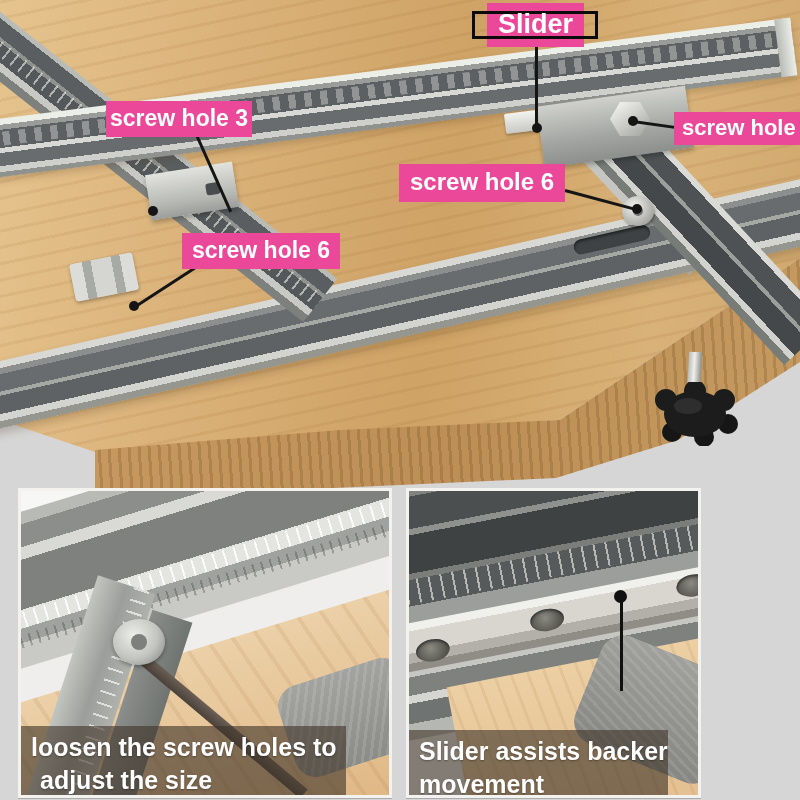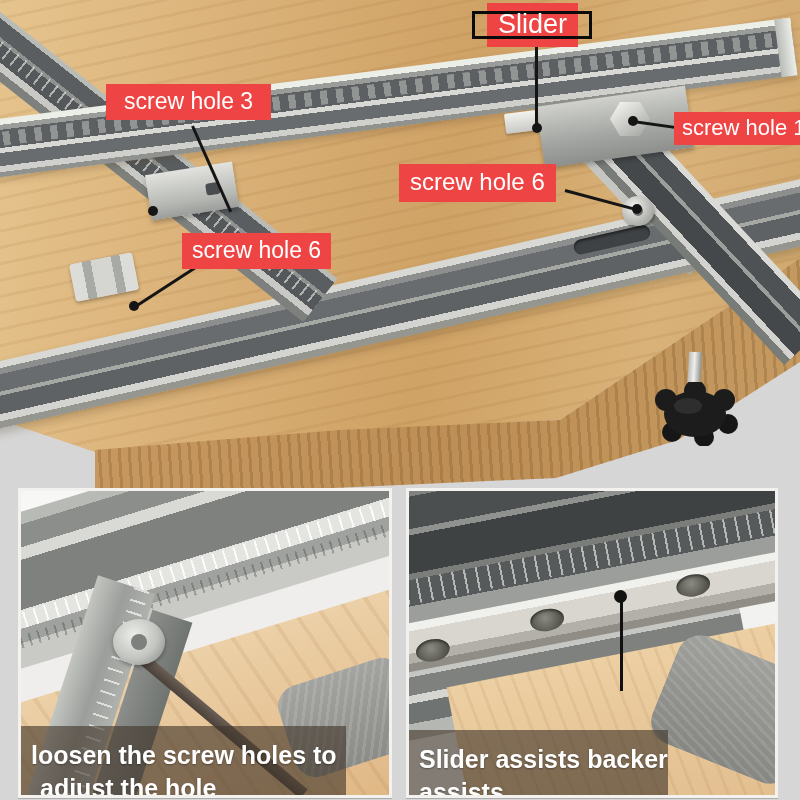--- a/index.html
+++ b/index.html
@@ -67,44 +67,44 @@
   .conn3 .hole{position:absolute;left:58px;top:18px;width:14px;height:12px;border-radius:3px;background:#4a4d4f;}
   .connI{position:absolute;left:72px;top:258px;width:64px;height:38px;transform:rotate(-11deg);border-radius:3px;z-index:8;
     background:linear-gradient(90deg,#dcddd9 0 20%,#a8aaa6 20% 34%,#d5d6d2 34% 66%,#a8aaa6 66% 80%,#dcddd9 80%);
     box-shadow:0 2px 4px rgba(0,0,0,.3);}
   .slider-block{position:absolute;left:505px;top:112px;width:32px;height:20px;transform:rotate(-7deg);border-radius:2px;z-index:8;
     background:linear-gradient(180deg,#f2f2ef,#c8c9c4);box-shadow:0 2px 3px rgba(0,0,0,.3);}
   .stem{position:absolute;left:688px;top:352px;width:13px;height:42px;transform:rotate(3deg);z-index:3;
     background:linear-gradient(90deg,#b9bab6,#eff0ec 45%,#8d908c);}
   .knob{position:absolute;left:652px;top:382px;width:86px;height:64px;z-index:4;}
   
-  .anno{position:absolute;background:#ef4444;color:#ffffff;font-weight:400;white-space:nowrap;z-index:40;line-height:1;}
+  .anno{position:absolute;background:#ec4899;color:#ffffff;font-weight:700;white-space:nowrap;z-index:40;line-height:1;}
   .anno-slider{left:487px;top:3px;font-size:27px;padding:8px 11px 9px;}
   .anno-slider .bracket{position:absolute;left:-15px;right:-14px;top:8px;bottom:8px;border:3px solid #0b0b0b;z-index:-1;}
-  .anno-sh3{left:106px;top:84px;font-size:23px;padding:6px 18px 7px;}
+  .anno-sh3{left:106px;top:101px;font-size:23px;padding:6px 4px 7px;}
   .anno-sh1{left:674px;top:112px;font-size:22px;padding:5px 8px 6px;}
   .anno-sh2{left:399px;top:164px;font-size:24px;padding:6px 11px 8px;}
   .anno-sh4{left:182px;top:233px;font-size:23px;padding:6px 10px 7px;}
   .ptr{position:absolute;background:#151515;z-index:39;}
   .dot{position:absolute;width:10px;height:10px;border-radius:50%;background:#151515;z-index:39;}
   .ptr-slider{left:535px;top:46px;width:3px;height:82px;}
   .dot-slider{left:532px;top:123px;}
   .ptr-sh3{left:191px;top:126px;width:3px;height:94px;transform:rotate(-24deg);transform-origin:top center;}
   .dot-sh3{left:148px;top:206px;}
   .ptr-sh1{left:633px;top:120px;width:44px;height:3px;transform:rotate(8deg);transform-origin:left center;}
   .dot-sh1{left:628px;top:116px;}
   .ptr-sh2{left:565px;top:189px;width:74px;height:3px;transform:rotate(15deg);transform-origin:left center;}
   .dot-sh2{left:632px;top:204px;}
   .ptr-sh4{left:134px;top:306px;width:73px;height:3px;transform:rotate(-33deg);transform-origin:left center;}
   .dot-sh4{left:129px;top:301px;}
   
   .panel{position:absolute;top:488px;height:310px;background:#efeeec;border:3px solid #f3f2ef;box-sizing:border-box;overflow:hidden;
     box-shadow:0 1px 0 rgba(0,0,0,.2);}
   .panelL{left:18px;width:374px;}
-  .panelR{left:406px;width:372px;}
+  .panelR{left:406px;width:295px;}
   .ph{position:absolute;left:0;top:0;right:0;bottom:0;overflow:hidden;}
   .ph > div{position:absolute;}
   
   .pl-white{left:-30px;top:-50px;width:300px;height:120px;transform:rotate(-17deg);background:#f7f7f5;}
   .pl-woodtop{left:180px;top:-14px;width:230px;height:44px;transform:rotate(-17deg);background:#dbb27e;}
   .pl-rail{left:-70px;top:-40px;width:560px;height:150px;transform:rotate(-17deg);
     background:linear-gradient(180deg,#b8bab6 0 12px,#8b8e8a 12px 34px,#d9dad6 34px 46px,#7e817d 46px 94px,#e4e5e1 94px 112px,#9fa29e 112px 126px,#c9cac6 126px 150px);}
   .pl-rail .t1{position:absolute;left:0;right:0;top:96px;height:16px;
     background:repeating-linear-gradient(90deg, rgba(255,255,255,.85) 0 2px, transparent 2px 11px);}
   .pl-rail .t2{position:absolute;left:0;right:0;top:118px;height:13px;opacity:.6;
@@ -143,21 +143,21 @@
     background:repeating-linear-gradient(80deg, rgba(150,100,50,.10) 0 3px, transparent 3px 16px),
                linear-gradient(180deg,#eccfa3,#ddb483);}
   .pr-ptr{left:211px;top:108px;width:3px;height:92px;background:#111;z-index:4;}
   .pr-dot{left:205px;top:99px;width:13px;height:13px;border-radius:50%;background:#111;z-index:4;}
   .pr-grey{right:-35px;bottom:28px;width:150px;height:115px;border-radius:24px;transform:rotate(22deg);
     background:repeating-linear-gradient(25deg, rgba(255,255,255,.10) 0 3px, transparent 3px 8px),
                linear-gradient(180deg,#a0a19d,#868783);}
   
   .cap{position:absolute;left:0;bottom:0;height:69px;box-sizing:border-box;z-index:6;
     background:rgba(64,54,42,.62);color:#fff;font-size:25px;font-weight:700;line-height:1.3;
-    padding:13px 10px;text-shadow:0 1px 2px rgba(0,0,0,.35);}
+    padding:5px 10px;text-shadow:0 1px 2px rgba(0,0,0,.35);}
   .capL{width:325px;}
   .capR{width:259px;height:65px;}
   .cap .l2i{padding-left:9px;}
   .cap span{display:block;white-space:nowrap;}
 </style>
 </head>
 <body>
 
 <div id="stage">
 
@@ -240,21 +240,21 @@
         <div class="t"></div>
       </div>
       <div class="pl-vbar2"></div>
       <div class="pl-rod"></div>
       <div class="pl-washer">
         <div class="c"></div>
       </div>
       <div class="pl-grey"></div>
       <div class="cap capL">
         <span>loosen the screw holes to</span>
-        <span class="l2i">adjust the hole</span>
+        <span class="l2i">adjust the size</span>
       </div>
     </div>
   </section>
 
   <section class="panel panelR">
     <div class="ph">
       <div class="pr-corner"></div>
       <div class="pr-white"></div>
       <div class="pr-rail">
         <div class="t"></div>
@@ -264,18 +264,18 @@
         <div class="h" style="left:140px;top:12px;"></div>
         <div class="h" style="left:290px;top:6px;"></div>
         <div class="h" style="left:22px;top:20px;"></div>
       </div>
       <div class="pr-wood"></div>
       <div class="ph &gt; div pr-ptr" style="position:absolute;"></div>
       <div class="pr-dot" style="position:absolute;"></div>
       <div class="pr-grey"></div>
       <div class="cap capR">
         <span>Slider assists backer</span>
-        <span>assists</span>
+        <span>movement</span>
       </div>
     </div>
   </section>
 
 </div>
 
 </body></html>

